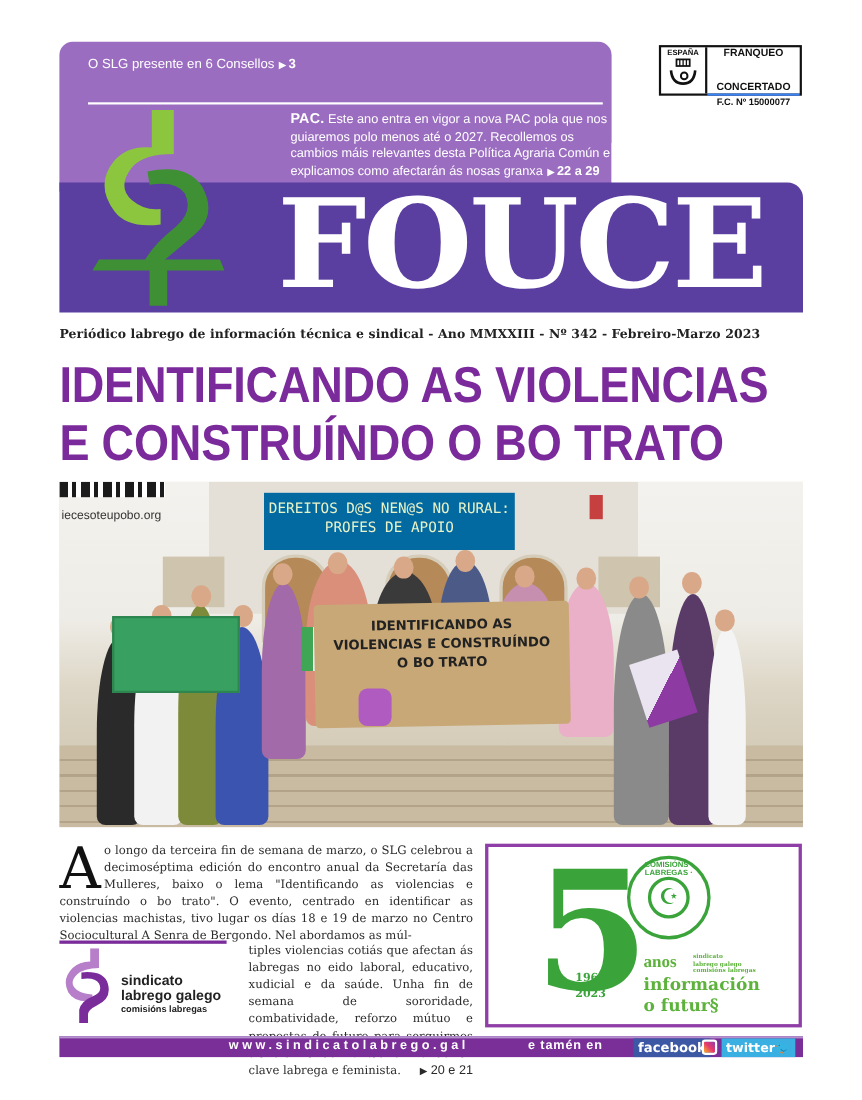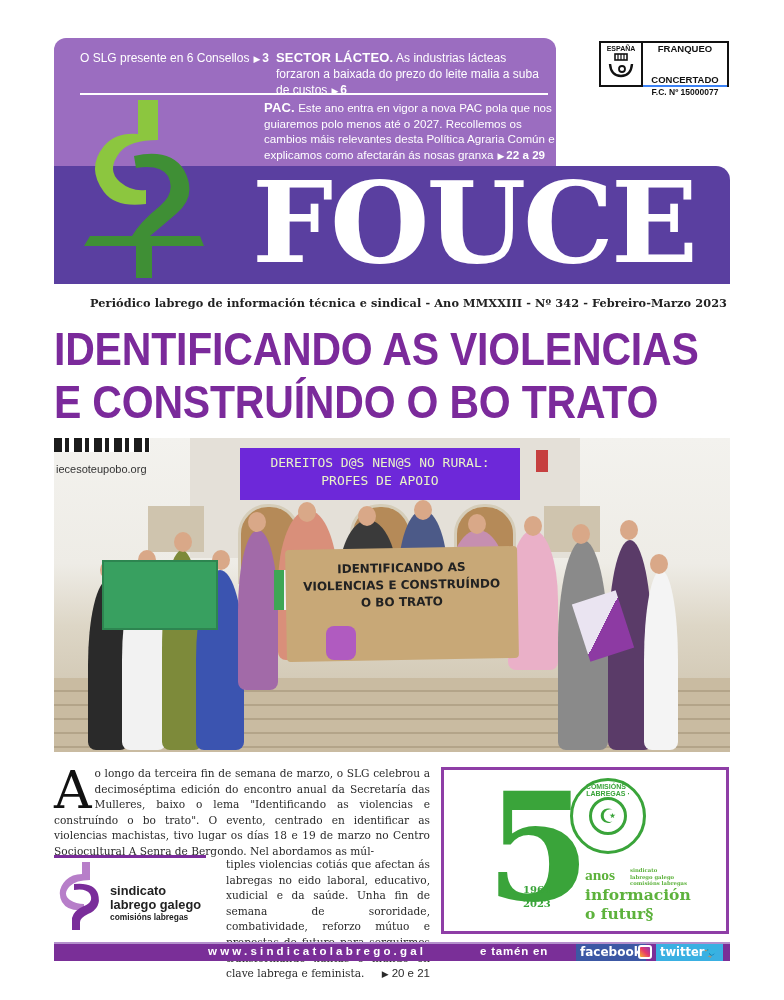--- a/index.html
+++ b/index.html
@@ -41,21 +41,21 @@
     position: absolute; left: 252px; top: 162px; width: 480px; height: 122px;
     color: #ffffff; font-family: "DejaVu Serif", serif; font-weight: bold;
     font-size: 112px; line-height: 122px; letter-spacing: -3px;
     transform: scaleX(1.02); transform-origin: left;
   }
   .logo { position: absolute; left: 80px; top: 96px; width: 130px; height: 186px; }
 
   .subtitle-bar {
     position: absolute; left: 54px; top: 296px; width: 676px; height: 16px;
     font-family: "DejaVu Serif", serif; font-weight: bold; font-size: 11.3px;
-    color: #222; white-space: nowrap; letter-spacing: 0.1px; margin-left: 36px;
+    color: #222; white-space: nowrap; letter-spacing: 0.1px;
   }
 
   
   .headline {
     position: absolute; left: 54px; top: 324px; width: 680px;
     color: #7b2a9b; font-family: "Liberation Sans", sans-serif; font-weight: bold;
     font-size: 41px; line-height: 47px; letter-spacing: -0.2px;
     transform: scaleY(1.12); transform-origin: top left;
   }
   .headline div { white-space: nowrap; }
@@ -65,22 +65,22 @@
     position: absolute; left: 54px; top: 438px; width: 676px; height: 314px;
     overflow: hidden; background: #e9e6e1;
   }
   .photo .building { position: absolute; inset: 0; background: linear-gradient(#f3f2ee 0%, #eeece6 40%, #ddd6c6 60%, #c8bca4 100%); }
   .photo .portico { position: absolute; left: 136px; top: 0; width: 390px; height: 120px; background: #e4e0d8; }
   .photo .door { position: absolute; top: 66px; width: 62px; height: 80px; background: #b58a58; border: 3px solid #d5cdb9; border-radius: 30px 30px 0 0; }
   .photo .plaque { position: absolute; top: 68px; width: 56px; height: 46px; background: #cfc4ae; }
   .photo .qr { position: absolute; left: 0; top: 0; width: 96px; height: 14px; background: repeating-linear-gradient(90deg, #1b1b1b 0 8px, #fff 8px 11px, #1b1b1b 11px 15px, #fff 15px 20px); }
   .photo .url { position: absolute; left: 2px; top: 25px; font-size: 11px; color: #333; text-align: center; }
   .photo .banner {
-    position: absolute; left: 186px; top: 10px; width: 280px; height: 52px;
-    background: #6d28d9; color: #e9f3c9; text-align: center;
+    position: absolute; left: 186px; top: 10px; width: 228px; height: 52px;
+    background: #0369a1; color: #e9f3c9; text-align: center;
     font-family: "DejaVu Sans Mono", monospace; font-size: 13px; line-height: 18px; padding-top: 6px;
   }
   .photo .alarm { position: absolute; left: 482px; top: 12px; width: 12px; height: 22px; background: #c64040; }
   .photo .steps { position: absolute; left: 0; top: 240px; width: 676px; height: 74px;
     background: repeating-linear-gradient(#c9bba1 0 12px, #b3a489 12px 14px); }
   .photo .crowd { position: absolute; left: 34px; top: 72px; width: 590px; height: 242px; }
   .photo .person { position: absolute; border-radius: 50% 50% 8px 8px; }
   .photo .head { position: absolute; width: 18px; height: 20px; border-radius: 50%; background: #d9a888; }
   .photo .greenflag { position: absolute; left: 48px; top: 122px; width: 116px; height: 70px; background: #38a060; border: 2px solid #2d8550; }
   .photo .banner2 {
@@ -138,24 +138,20 @@
   .footer .fb { left: 522px; top: 0; height: 17px; background: #3c58a4; padding: 0 4px; font-size: 12px; line-height: 17px; font-family: "DejaVu Sans", sans-serif; }
   .footer .ig { left: 584px; top: 1px; width: 14px; height: 14px; border-radius: 3px; background: linear-gradient(45deg, #f7b32b, #e63a6b, #8d3ab1); border: 2px solid #fff; }
   .footer .tw { left: 602px; top: 0; height: 17px; background: #3ab0e2; padding: 0 4px; font-size: 11.5px; line-height: 17px; font-family: "DejaVu Sans", sans-serif; }
 </style>
 </head>
 <body>
 
 <div class="teaser">
   <div class="teaser-col teaser-c1">
     <span>O SLG presente en 6 Consellos</span><span class="arrow">▶</span><span class="ref">3</span>
-  </div>
-  <div class="teaser-col teaser-c2">
-    <span class="kicker">SECTOR LÁCTEO.</span>
-    <span>As industrias lácteas forzaron a baixada do prezo do leite malia a suba de custos</span><span class="arrow">▶</span><span class="ref">6</span>
   </div>
   <div class="teaser-divider"></div>
   <div class="teaser-col teaser-c3">
     <span class="kicker">PAC.</span>
     <span>Este ano entra en vigor a nova PAC pola que nos guiaremos polo menos até o 2027. Recollemos os cambios máis relevantes desta Política Agraria Común e explicamos como afectarán ás nosas granxa</span><span class="arrow">▶</span><span class="ref">22 a 29</span>
   </div>
 </div>
 
 <div class="stamp">
   <div class="stamp-left">

